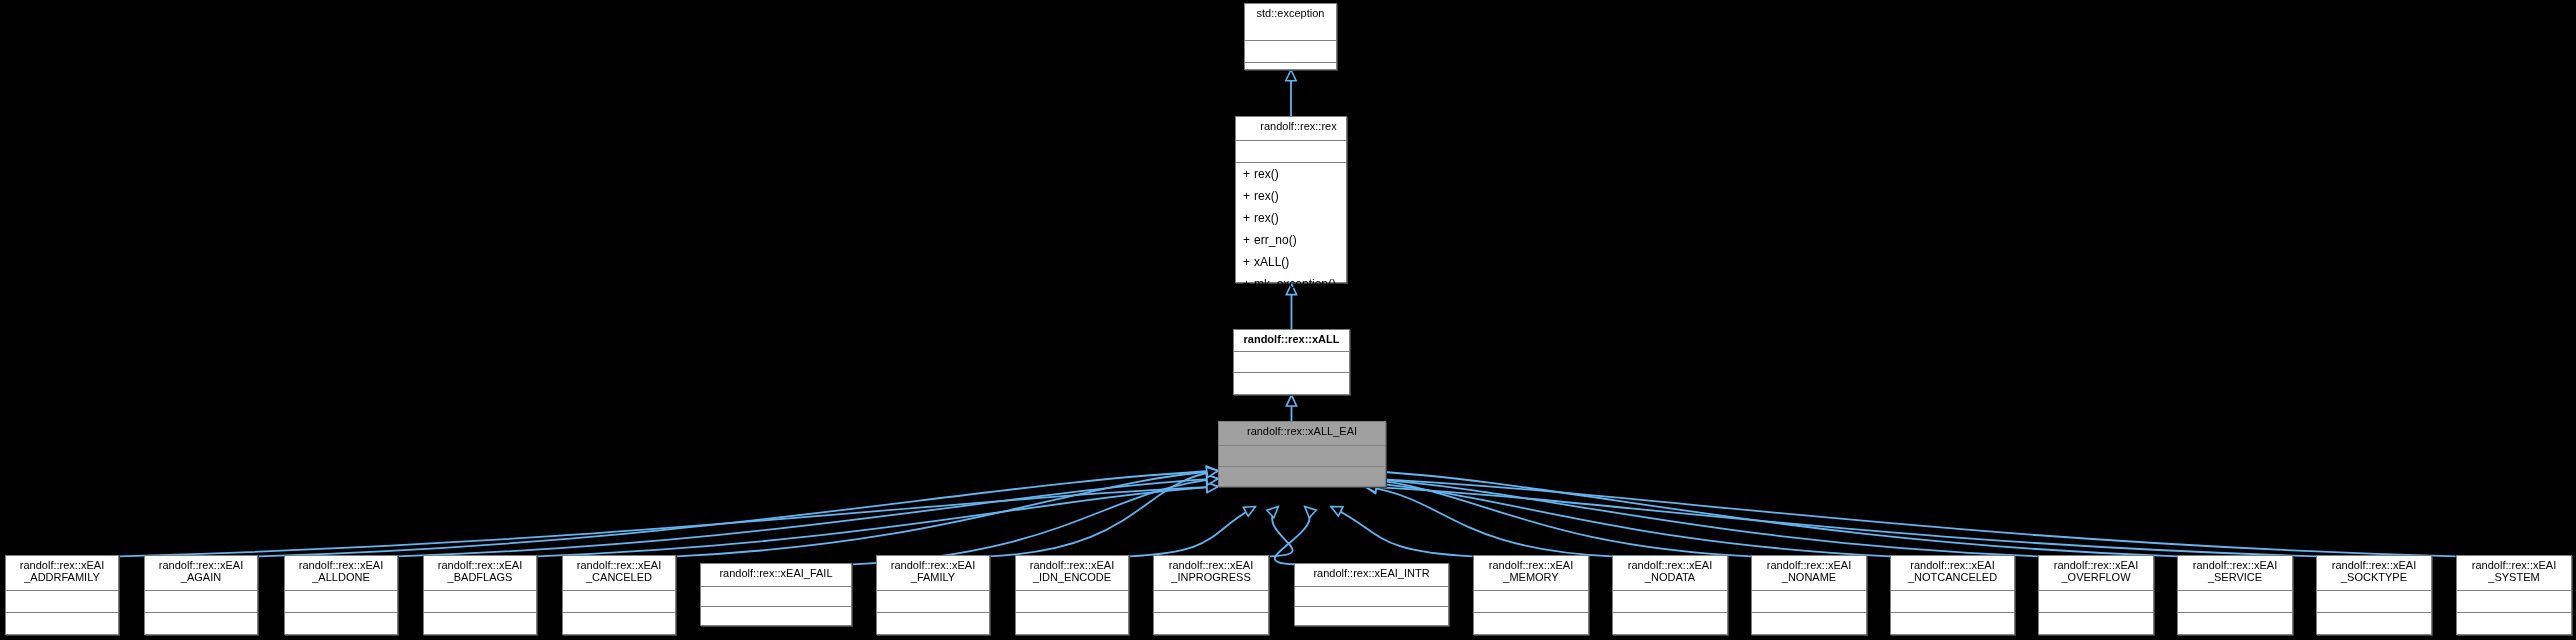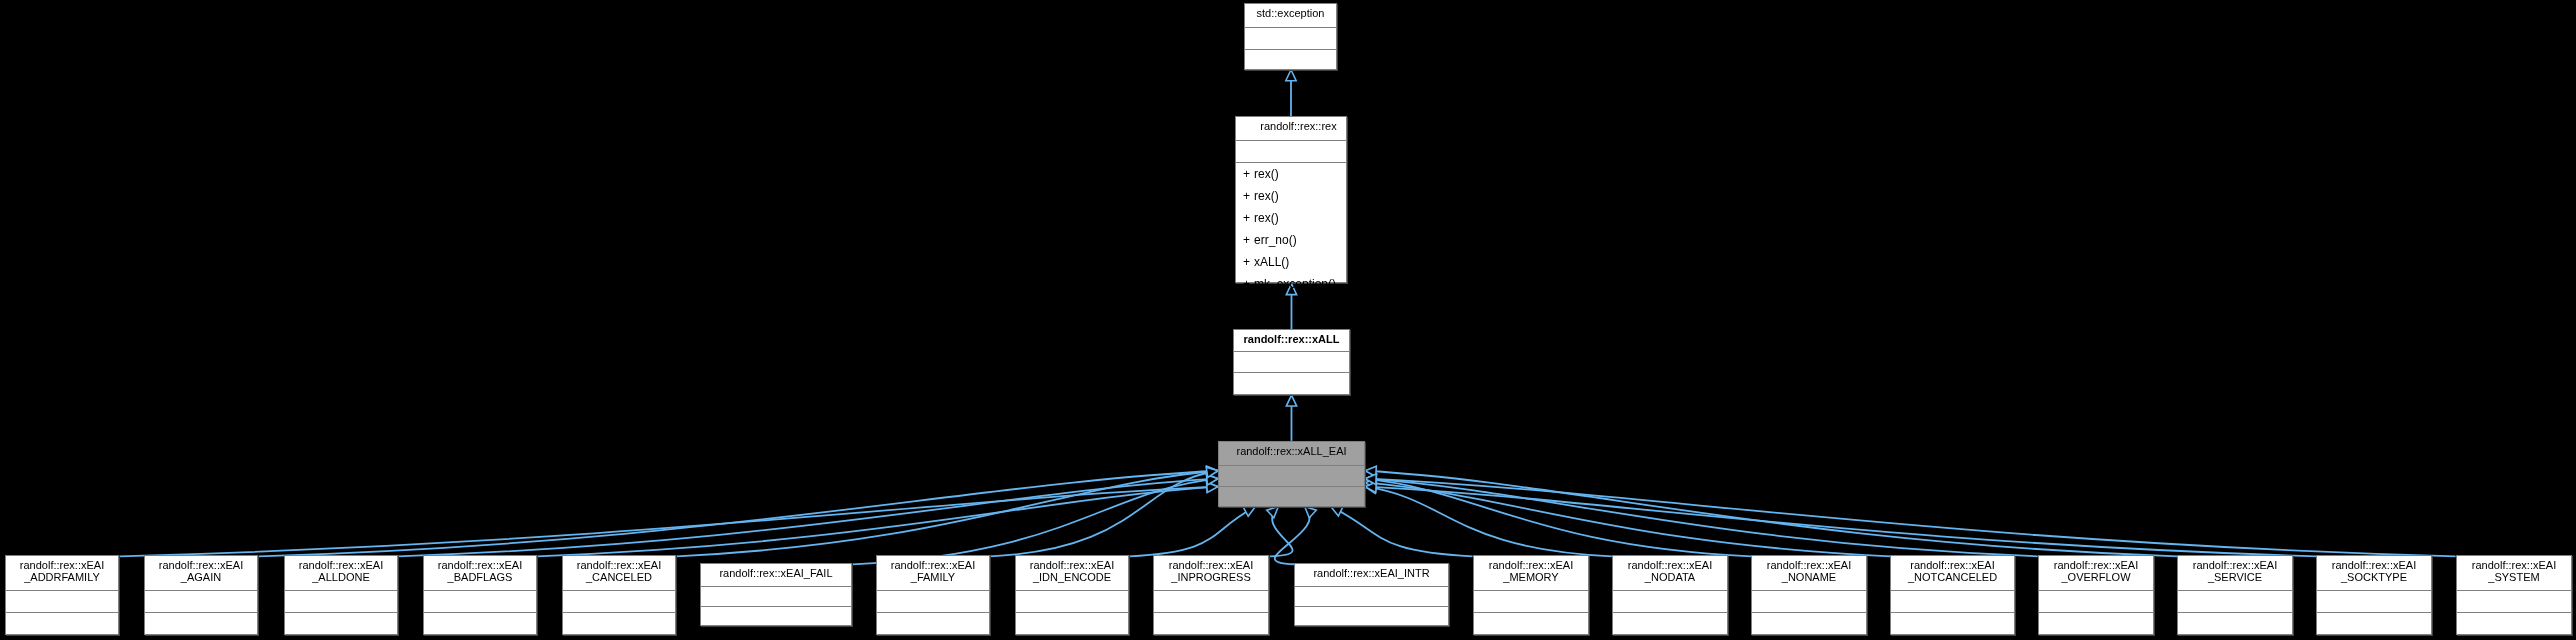--- a/index.html
+++ b/index.html
@@ -150,42 +150,42 @@
         <path d="M2328,559 C1870.83,545 1611.47,501 1372,489" fill="none" stroke="#64b4f0" stroke-width="1.8"></path>
         <polygon points="1372,489 1383.2464639146287,484.3570430308959 1382.725966135396,494.74400996363494" fill="#000000" stroke="#64b4f0" stroke-width="1.6" stroke-linejoin="miter"></polygon>
       </g>
       <g>
         <path d="M2468,559 C1952.03,545 1642.27,493 1372,481" fill="none" stroke="#64b4f0" stroke-width="1.8"></path>
         <polygon points="1372,481 1383.2198264952337,476.2930377718905 1382.7585205105909,486.68280181100766" fill="#000000" stroke="#64b4f0" stroke-width="1.6" stroke-linejoin="miter"></polygon>
       </g>
     </svg>
   <div id="nodes">
       <div class="uml-node" style="left: 1244px; top: 3px; width: 93px; height: 67px;">
-        <div class="uml-title" style="height: 24px;">std::exception</div>
+        <div class="uml-title" style="height: 37px;">std::exception</div>
         <div class="uml-attrs" style="height: 22px;"></div>
         <div class="uml-ops"></div>
       </div>
       <div class="uml-node" style="left: 1235px; top: 116px; width: 112px; height: 167px;">
         <div class="uml-title" style="height: 24px; padding-left: 19px;">randolf::rex::rex</div>
         <div class="uml-attrs" style="height: 22px;"></div>
         <div class="uml-ops">
           <div class="uml-op"><span class="vis">+</span><span>rex()</span></div>
           <div class="uml-op"><span class="vis">+</span><span>rex()</span></div>
           <div class="uml-op"><span class="vis">+</span><span>rex()</span></div>
           <div class="uml-op"><span class="vis">+</span><span>err_no()</span></div>
           <div class="uml-op"><span class="vis">+</span><span>xALL()</span></div>
           <div class="uml-op"><span class="vis">+</span><span>mk_exception()</span></div>
         </div>
       </div>
       <div class="uml-node" style="left: 1233px; top: 329px; width: 117px; height: 66px;">
         <div class="uml-title" style="height: 22px; font-weight: bold;">randolf::rex::xALL</div>
         <div class="uml-attrs" style="height: 21px;"></div>
         <div class="uml-ops"></div>
       </div>
-      <div class="uml-node highlight" style="left: 1218px; top: 441px; width: 147px; height: 66px;">
+      <div class="uml-node highlight" style="left: 1218px; top: 421px; width: 168px; height: 66px;">
         <div class="uml-title" style="height: 24px; background: rgb(160, 160, 160);">randolf::rex::xALL_EAI</div>
         <div class="uml-attrs" style="height: 21px;"></div>
         <div class="uml-ops"></div>
       </div>
       <div class="uml-node" style="left: 5px; top: 555px; width: 114px; height: 80px;">
         <div class="uml-title" style="height: 35px;">randolf::rex::xEAI
 _ADDRFAMILY</div>
         <div class="uml-attrs" style="height: 22px;"></div>
         <div class="uml-ops"></div>
       </div>

